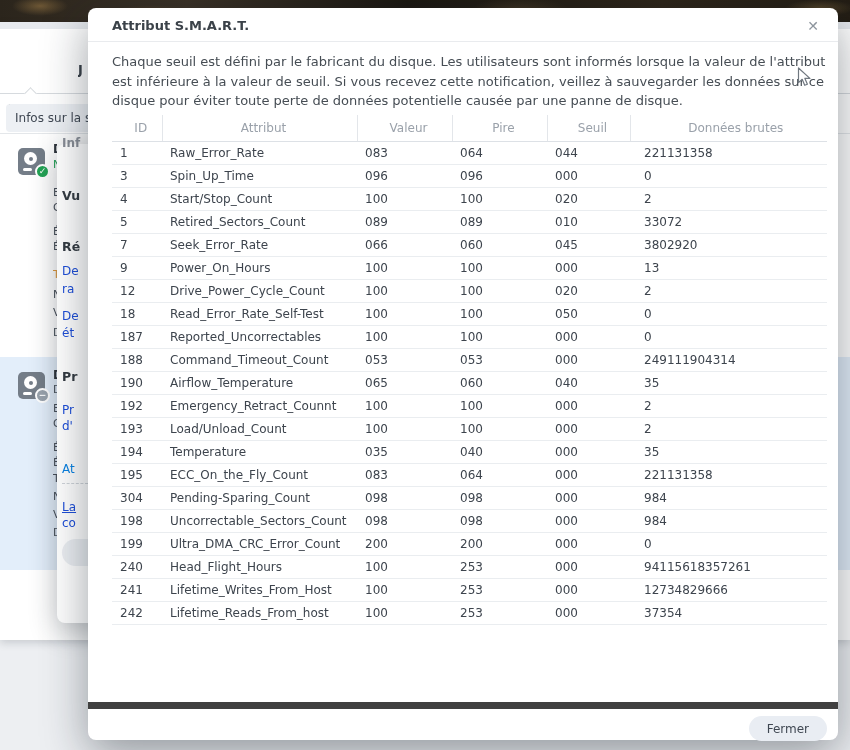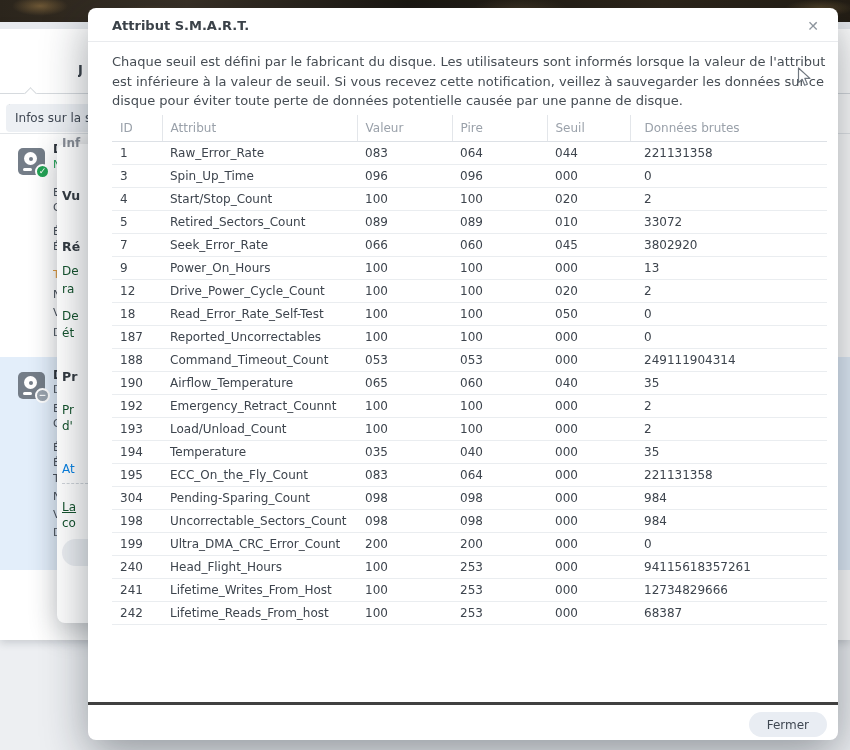--- a/index.html
+++ b/index.html
@@ -41,21 +41,21 @@
     border:2px solid #fff; color:#fff; font-size:9px; line-height:11px; text-align:center; font-weight:bold; }
   .badge.green { background:#23a455; }
   .badge.gray  { background:#9aa3ad; }
 
   
   .frag-layer { position:absolute; top:0; left:0; width:850px; height:750px; pointer-events:none; }
   .frag { position:absolute; left:53px; font-size:11px; color:#4a515a; white-space:nowrap; width:5px; overflow:hidden; }
   .frag.name   { font-weight:bold; color:#2f353c; width:4px; font-size:12px; }
   .frag.green  { color:#23a455; }
   .frag.orange { color:#e09a3c; }
-  .health-frags .frag { left:62px; width:26px; font-size:12px; color:#14532d; }
+  .health-frags .frag { left:62px; width:26px; font-size:12px; color:#1d4ed8; }
   .health-frags .frag.gray { color:#878d95; font-weight:bold; }
   .health-frags .frag.bold { color:#343b42; font-weight:bold; font-size:12.5px; }
   .health-frags .frag.blue { color:#0982e3; }
   .health-dashed { position:absolute; left:62px; top:483px; width:26px; border-top:1px dashed #cfd4d9; }
   .health-btn-stub { position:absolute; left:62px; top:539px; width:60px; height:27px;
     background:#ebeef2; border-radius:14px; }
 
   
   .health-dialog { position:absolute; left:57px; top:144px; width:640px; height:479px; background:#fff;
     border-radius:8px; box-shadow:0 8px 28px rgba(30,40,50,.30); }
@@ -64,28 +64,28 @@
   .smart-dialog { position:absolute; left:88px; top:8px; width:750px; height:732px; background:#fff;
     border-radius:8px; box-shadow:0 14px 46px rgba(20,28,38,.42); }
   .dlg-header { position:relative; height:34px; border-bottom:1px solid #e9ebee; }
   .dlg-title { position:absolute; left:24px; top:0; line-height:35px; font-size:13px; font-weight:bold; color:#3b4249; }
   .dlg-close { position:absolute; right:15px; top:8px; width:20px; height:20px; text-align:center;
     line-height:20px; font-size:14px; color:#8d959d; cursor:pointer; }
   .dlg-desc { position:absolute; left:24px; top:44px; width:714px; font-size:13px; line-height:19.5px;
     color:#464d54; }
   .smart-table { position:absolute; left:24px; top:107px; width:715px; border-collapse:collapse;
     table-layout:fixed; font-size:12px; }
-  .smart-table th { height:26px; text-align:left; font-weight:normal; color:#9aa1aa;
+  .smart-table th { height:26px; text-align:center; font-weight:normal; color:#9aa1aa;
     border-bottom:1px solid #dde1e6; border-left:1px solid #e3e6ea; padding:0 0 0 8px;
     white-space:nowrap; overflow:hidden; }
   .smart-table th:first-child { border-left:none; }
   .smart-table th.raw, .smart-table td.raw { padding-left:14px; }
   .smart-table td { height:23px; color:#3d444d; border-bottom:1px solid #eaedf0; padding:0 0 0 8px;
     white-space:nowrap; overflow:hidden; }
-  .dlg-footer { position:absolute; left:0; right:0; bottom:0; height:38px; border-top:3px solid #404040; }
+  .dlg-footer { position:absolute; left:0; right:0; bottom:0; height:38px; border-top:7px solid #404040; }
   .btn-close { position:absolute; right:11px; top:7px; height:25px; padding:0 18px; background:#e9edf3;
     border:none; border-radius:12.5px; font-family:inherit; font-size:12px; color:#3f4752; cursor:pointer; }
 
   .cursor { position:absolute; left:797px; top:67px; pointer-events:none; }
 </style>
 </head>
 <body>
 
 <div class="stage">
 
@@ -348,21 +348,21 @@
             <td>253</td>
             <td>000</td>
             <td class="raw">12734829666</td>
           </tr>
           <tr>
             <td>242</td>
             <td>Lifetime_Reads_From_host</td>
             <td>100</td>
             <td>253</td>
             <td>000</td>
-            <td class="raw">68387</td>
+            <td class="raw">37354</td>
           </tr>
         </tbody>
     </table>
 
     <div class="dlg-footer">
       <button class="btn-close">Fermer</button>
     </div>
   </div>
 
   <div class="cursor">

